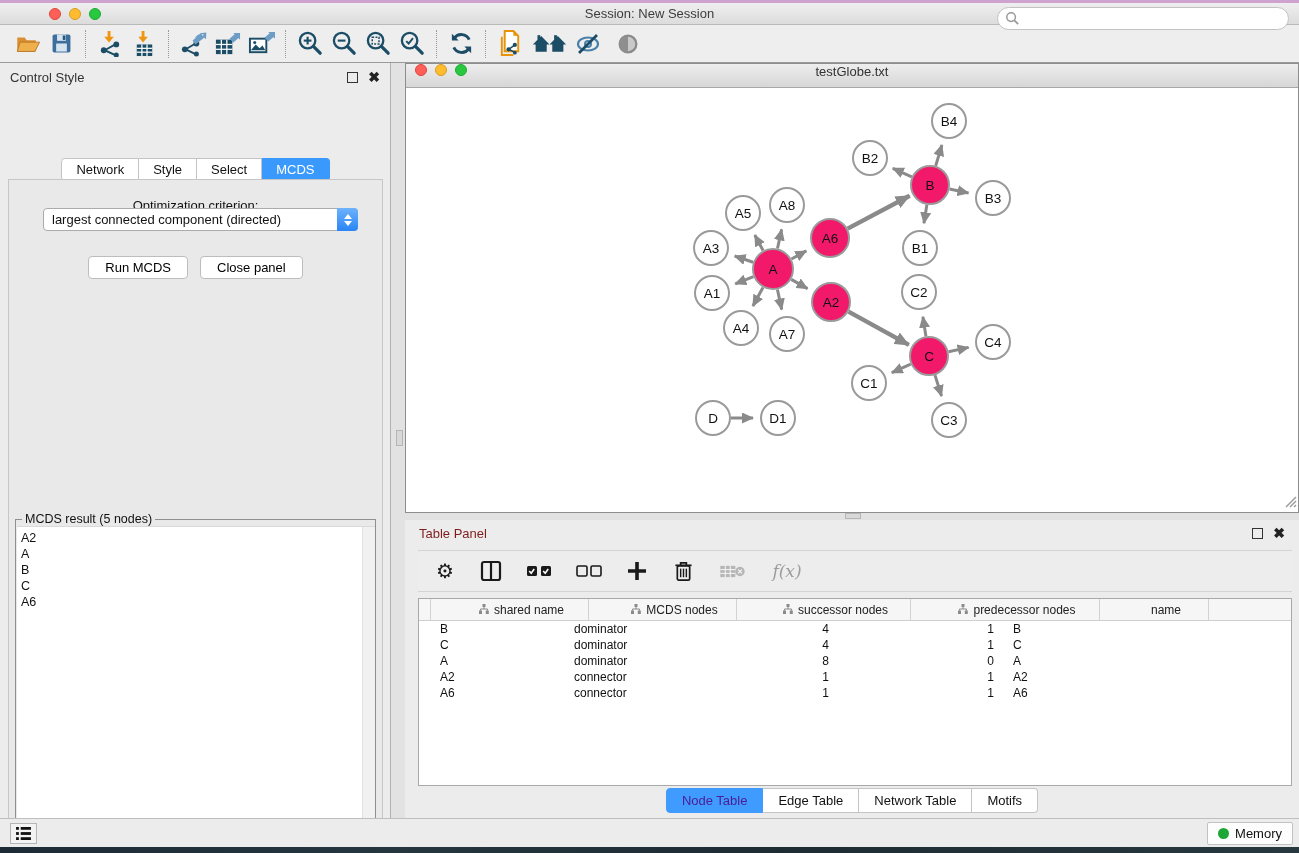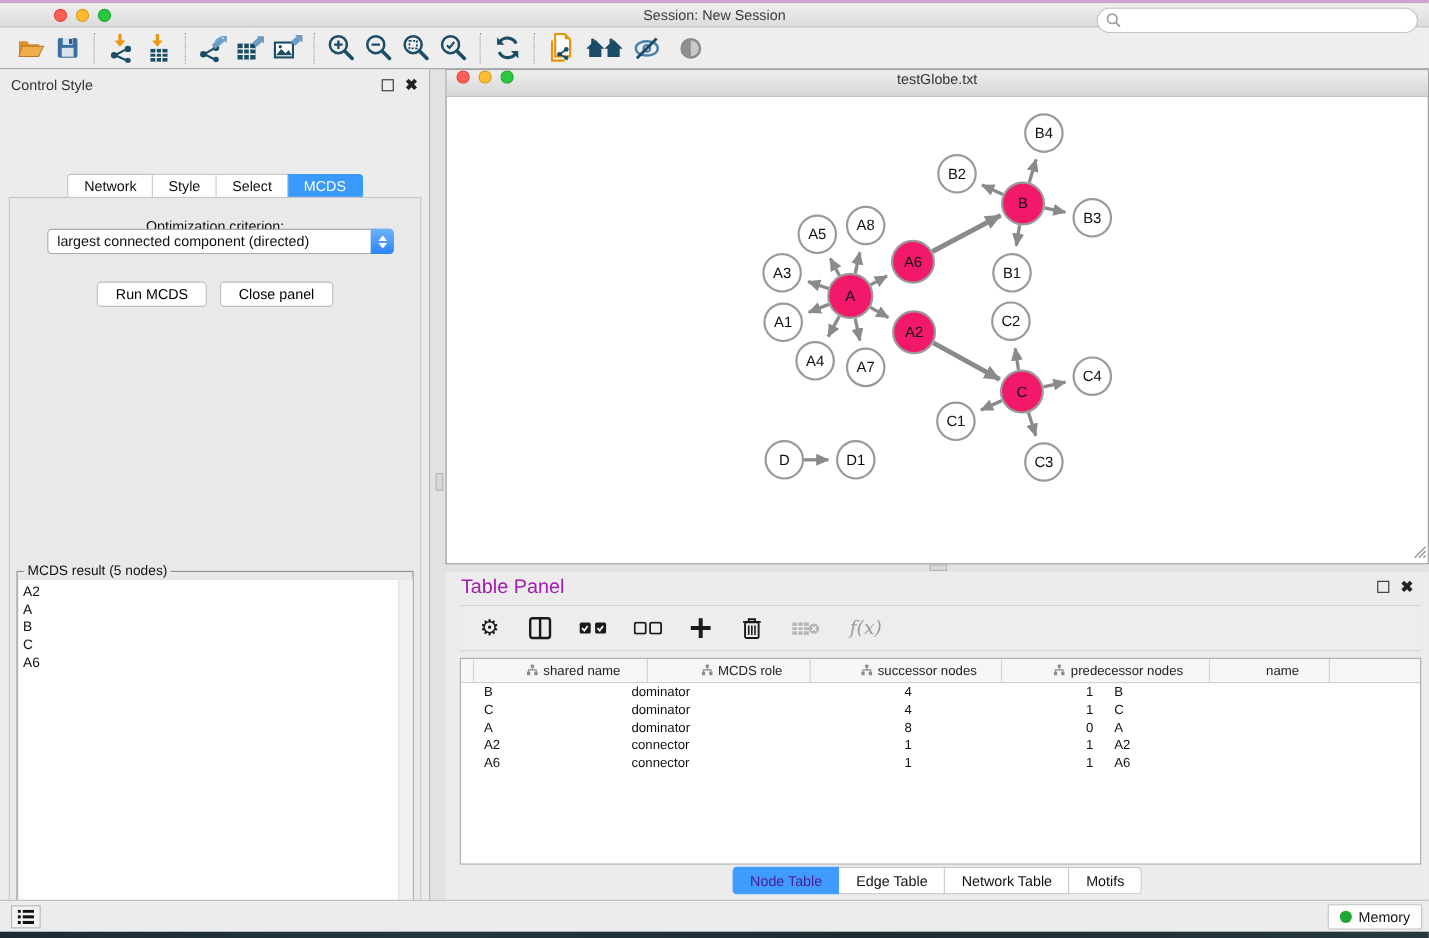--- a/index.html
+++ b/index.html
@@ -68,21 +68,21 @@
     position:relative; display:flex; }
   .net-titlebar .title { position:absolute; left:0; right:0; text-align:center; font-size:13px; color:#333; }
   .net-canvas { position:absolute; left:1px; top:24px; width:890px; height:424px; background:#fff; }
   .resize-grip { position:absolute; right:1px; bottom:1px; }
   .vgrip { position:absolute; left:396px; top:430px; width:7px; height:16px; background:#d8d8d8; border:1px solid #b5b5b5; }
   .hgrip { position:absolute; left:845px; top:513px; width:16px; height:6px; background:#d8d8d8; border:1px solid #b5b5b5; }
 
   
   .tpanel { position:absolute; left:405px; top:520px; width:894px; height:298px; background:#ececec; }
   .tpanel-head { height:26px; display:flex; align-items:center; padding:0 14px; }
-  .tpanel-head .phead-title { flex:1; font-size:18px; color:#a21caf; }
+  .tpanel-head .phead-title { flex:1; font-size:13px; color:#7f1d1d; }
   .ttoolbar { position:absolute; left:13px; top:30px; width:874px; height:42px;
     border-top:1px solid #d4d4d4; border-bottom:1px solid #d4d4d4; background:#ededed;
     display:flex; align-items:center; gap:20px; padding-left:14px; }
   .ttb { display:flex; align-items:center; justify-content:center; width:26px; height:26px; }
   .gear-glyph { font-size:20px; color:#1a1a1a; line-height:20px; }
   .fx { font-family:"DejaVu Serif", serif; font-style:italic; font-size:17px; color:#9c9c9c; }
   .tblwrap { position:absolute; left:13px; top:78px; width:874px; height:188px; background:#fff; border:1px solid #a9a9a9; overflow:hidden; }
   .thead { display:flex; height:22px; background:#f6f6f6; border-bottom:1px solid #cfcfcf;gap:24px; }
   .th { display:flex; align-items:center; justify-content:center; gap:5px; font-size:12px; color:#222;
     border-right:1px solid #d2d2d2; height:100%; }
@@ -504,21 +504,21 @@
             </svg></span>
           <span>shared name</span>
         </div>
         <div class="th" style="width: 124px;">
           <span><svg width="10" height="10" viewBox="0 0 10 10">
               <rect x="3.5" y="0" width="3" height="3" fill="#8a8a8a"></rect>
               <rect x="0" y="6.5" width="3" height="3.5" fill="#8a8a8a"></rect>
               <rect x="6.8" y="6.5" width="3" height="3.5" fill="#8a8a8a"></rect>
               <path d="M5 3 v2 M1.5 6.5 v-1.5 h7 v1.5" stroke="#8a8a8a" fill="none"></path>
             </svg></span>
-          <span>MCDS role</span>
+          <span>MCDS nodes</span>
         </div>
         <div class="th" style="width: 150px;">
           <span><svg width="10" height="10" viewBox="0 0 10 10">
               <rect x="3.5" y="0" width="3" height="3" fill="#8a8a8a"></rect>
               <rect x="0" y="6.5" width="3" height="3.5" fill="#8a8a8a"></rect>
               <rect x="6.8" y="6.5" width="3" height="3.5" fill="#8a8a8a"></rect>
               <path d="M5 3 v2 M1.5 6.5 v-1.5 h7 v1.5" stroke="#8a8a8a" fill="none"></path>
             </svg></span>
           <span>successor nodes</span>
         </div>

